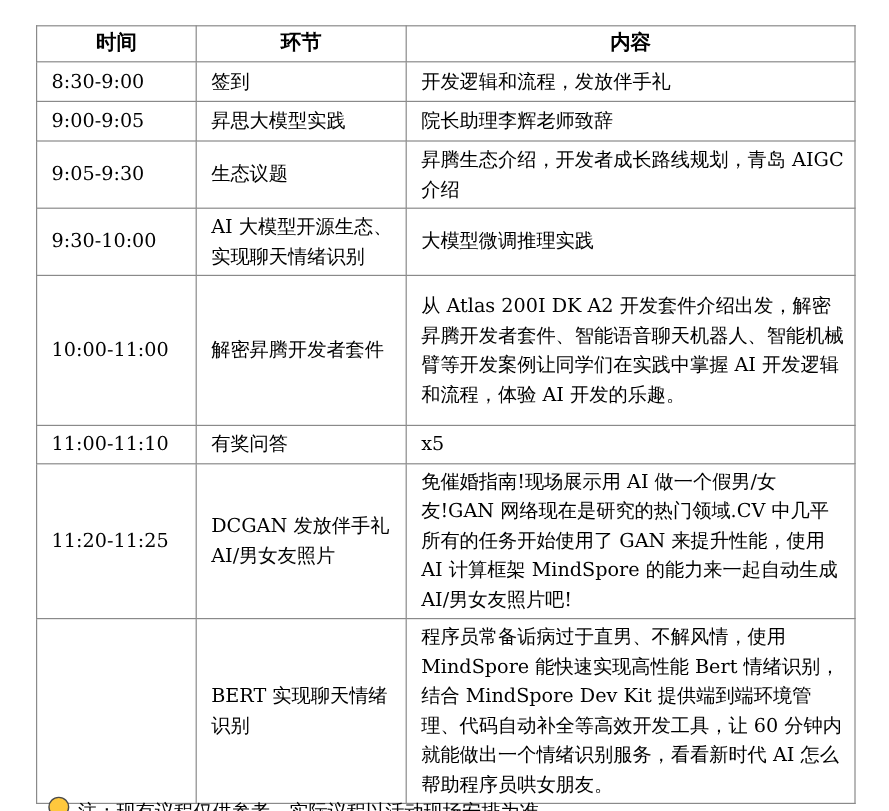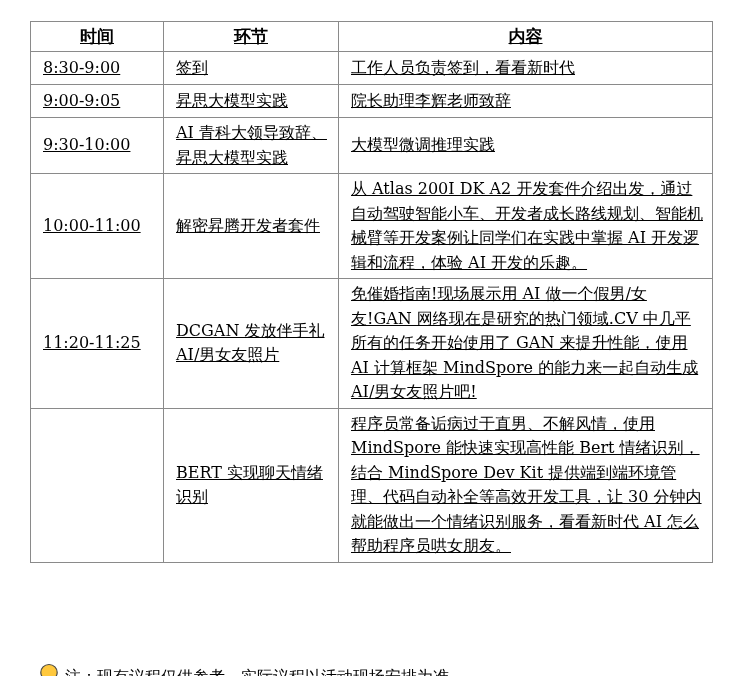--- a/index.html
+++ b/index.html
@@ -17,21 +17,20 @@
   }
   .agenda col.c-time{width:133px;}
   .agenda col.c-session{width:175px;}
   .agenda col.c-content{width:374px;}
 
   .agenda th,.agenda td{
     border:1px solid #8a8a8a;
     font-size:16px;line-height:24.5px;
     vertical-align:middle;
     overflow-wrap:break-word;
-    text-decoration:underline;
   }
   .agenda th{
     font-size:17px;font-weight:bold;text-align:center;
     height:27px;padding:1px 2px;
   }
   .agenda td{padding:3px 8px 3px 12px;text-align:left;}
   .agenda td.time-cell{}
 
   .agenda tbody tr:nth-child(1){height:33px;}
   .agenda tbody tr:nth-child(2){height:33px;margin-top:47px;}
@@ -64,46 +63,56 @@
       <tr>
         <th>时间</th>
         <th>环节</th>
         <th>内容</th>
       </tr>
     </thead>
     <tbody>
       <tr>
         <td class="time-cell">8:30-9:00</td>
         <td>签到</td>
-        <td>工作人员负责签到，看看新时代</td>
+        <td>开发逻辑和流程，发放伴手礼</td>
       </tr>
       <tr>
         <td class="time-cell">9:00-9:05</td>
         <td>昇思大模型实践</td>
         <td>院长助理李辉老师致辞</td>
       </tr>
       <tr>
+        <td class="time-cell">9:05-9:30</td>
+        <td>生态议题</td>
+        <td>昇腾生态介绍，开发者成长路线规划，青岛 AIGC 介绍</td>
+      </tr>
+      <tr>
         <td class="time-cell">9:30-10:00</td>
-        <td>AI 青科大领导致辞、昇思大模型实践</td>
+        <td>AI 大模型开源生态、实现聊天情绪识别</td>
         <td>大模型微调推理实践</td>
       </tr>
       <tr>
         <td class="time-cell">10:00-11:00</td>
         <td>解密昇腾开发者套件</td>
-        <td>从 Atlas 200I DK A2 开发套件介绍出发，通过自动驾驶智能小车、开发者成长路线规划、智能机械臂等开发案例让同学们在实践中掌握 AI 开发逻辑和流程，体验 AI 开发的乐趣。</td>
+        <td>从 Atlas 200I DK A2 开发套件介绍出发，解密昇腾开发者套件、智能语音聊天机器人、智能机械臂等开发案例让同学们在实践中掌握 AI 开发逻辑和流程，体验 AI 开发的乐趣。</td>
+      </tr>
+      <tr>
+        <td class="time-cell">11:00-11:10</td>
+        <td>有奖问答</td>
+        <td>x5</td>
       </tr>
       <tr>
         <td class="time-cell">11:20-11:25</td>
         <td>DCGAN 发放伴手礼 AI/男女友照片</td>
         <td>免催婚指南!现场展示用 AI 做一个假男/女友!GAN 网络现在是研究的热门领域.CV 中几平所有的任务开始使用了 GAN 来提升性能，使用 AI 计算框架 MindSpore 的能力来一起自动生成 AI/男女友照片吧!</td>
       </tr>
       <tr>
         <td class="time-cell"></td>
         <td>BERT 实现聊天情绪识别</td>
-        <td>程序员常备诟病过于直男、不解风情，使用 MindSpore 能快速实现高性能 Bert 情绪识别，结合 MindSpore Dev Kit 提供端到端环境管理、代码自动补全等高效开发工具，让 30 分钟内就能做出一个情绪识别服务，看看新时代 AI 怎么帮助程序员哄女朋友。</td>
+        <td>程序员常备诟病过于直男、不解风情，使用 MindSpore 能快速实现高性能 Bert 情绪识别，结合 MindSpore Dev Kit 提供端到端环境管理、代码自动补全等高效开发工具，让 60 分钟内就能做出一个情绪识别服务，看看新时代 AI 怎么帮助程序员哄女朋友。</td>
       </tr>
     </tbody>
   </table>
 
   <div class="note">
     <svg class="bulb" width="20" height="28" viewBox="0 0 20 28" aria-hidden="true">
       <path d="M10 1.5 C5.2 1.5 1.8 5.1 1.8 9.4 c0 2.9 1.5 4.9 3.1 6.5 1 1 1.7 1.9 1.7 3.1 v2 h6.8 v-2 c0-1.2 .7-2.1 1.7-3.1 1.6-1.6 3.1-3.6 3.1-6.5 0-4.3-3.4-7.9-8.2-7.9 z" stroke="#4a4a4a" stroke-width="1.2" fill="#FFC83D"></path>
       <rect x="6.2" y="22.2" width="7.6" height="4.2" rx="1.6" stroke="#555" stroke-width="1" fill="#cfcfcf"></rect>
     </svg>
     <span>注：现有议程仅供参考，实际议程以活动现场安排为准。</span>

